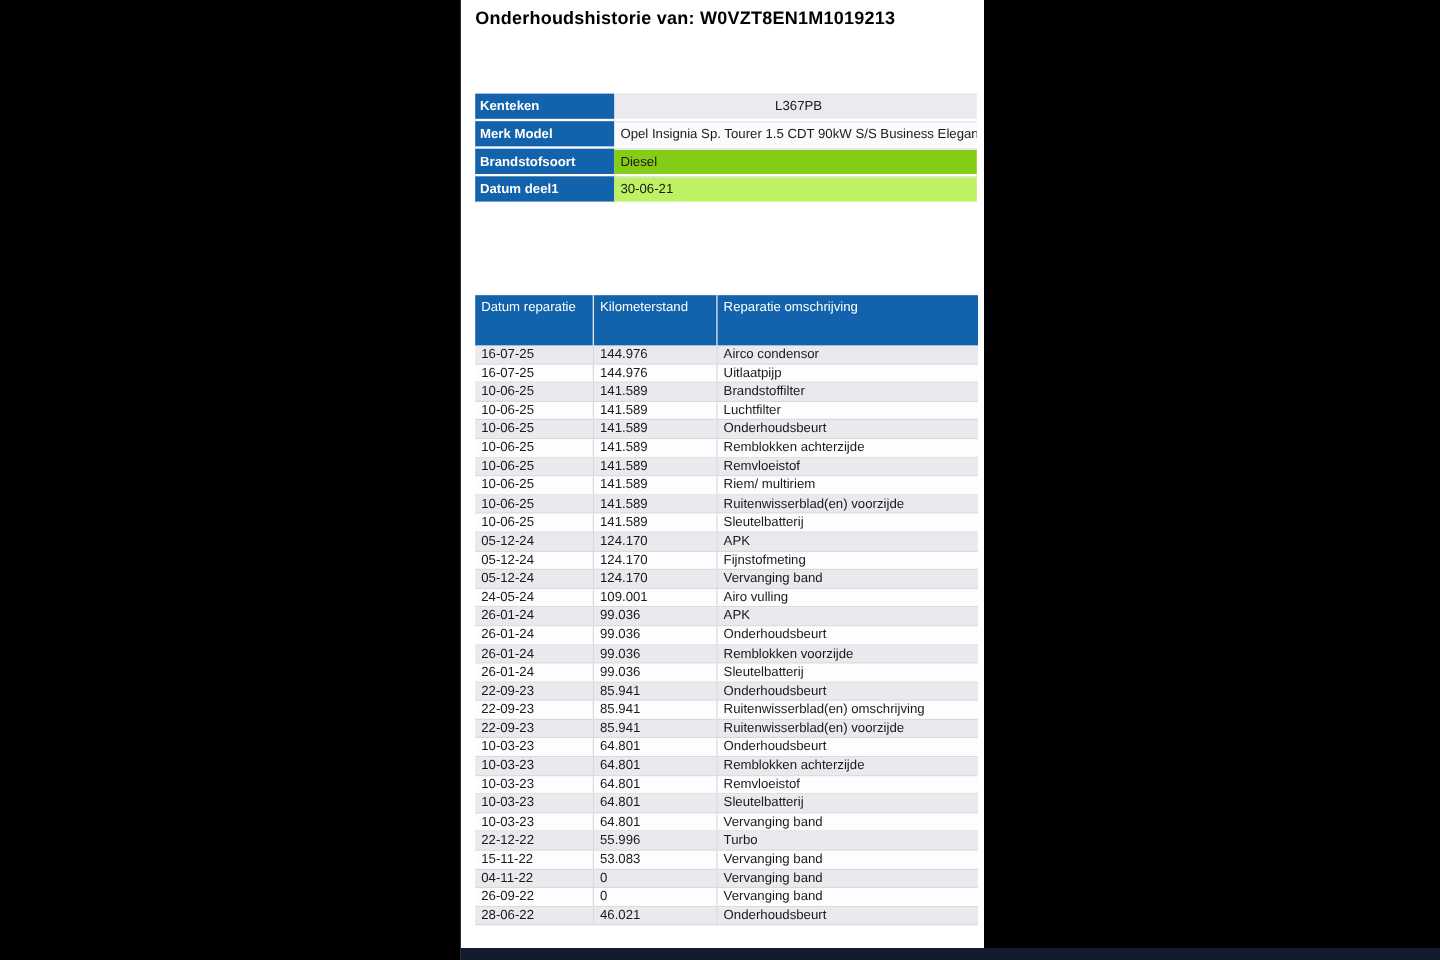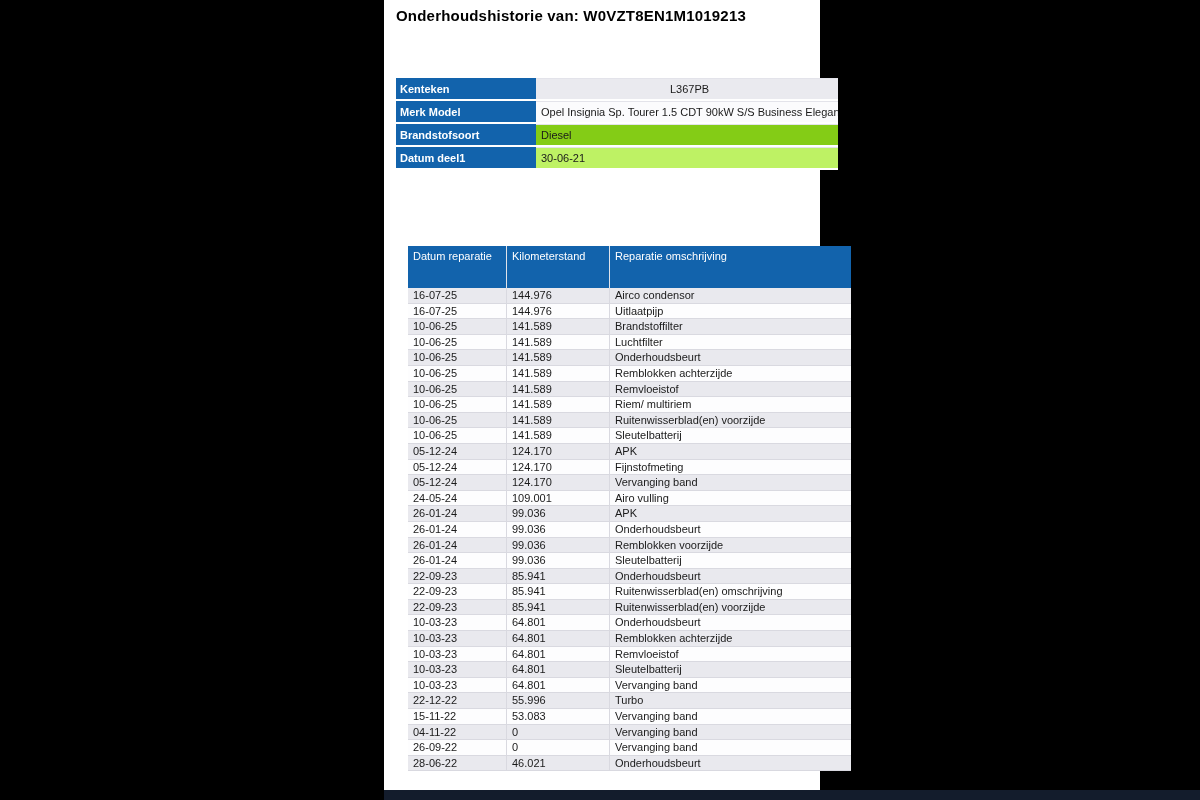--- a/index.html
+++ b/index.html
@@ -35,58 +35,58 @@
   .info-table td {
     height: 20px;
     font-size: 11px;
     line-height: 20px;
     vertical-align: middle;
     white-space: nowrap;
     overflow: hidden;
     border-bottom: 2px solid #ffffff;
   }
   .info-table .info-label {
-    width: 140px;
+    width: 116px;
     background: #1263ac;
     color: #ffffff;
     font-weight: bold;
     padding-left: 4px;
   }
   .info-table .info-value {
     width: 302px;
     color: #1a1a1a;
     padding-left: 5px;
     border-top: 1px solid #e3e3ea;
   }
   .info-table tr:nth-child(1) .info-value { background: #eaeaef; text-align: center; }
   .info-table tr:nth-child(2) .info-value { background: #fbfbfd; }
   .info-table tr:nth-child(3) .info-value { background: #84cc16; }
   .info-table tr:nth-child(4) .info-value { background: #bef264; }
   
   .maint-table {
     position: absolute;
-    left: 24px; top: 246px;
+    left: 12px; top: 246px;
     width: 418px;
   }
   .maint-table th {
     background: #1263ac;
     color: #ffffff;
     font-weight: normal;
     font-size: 11px;
     text-align: left;
     vertical-align: top;
     height: 42px;
     padding: 4px 0 0 5px;
     white-space: nowrap;
     overflow: hidden;
   }
   .maint-table th + th { border-left: 1px solid #dfe3ea; }
   .maint-table .col-date { width: 98px; }
   .maint-table .col-km   { width: 103px; margin-top: 28px; }
-  .maint-table .col-desc { width: 242px; }
+  .maint-table .col-desc { width: 218px; }
   .maint-table td {
     font-size: 11px;
     color: #1a1a1a;
     height: 14.6px;
     line-height: 14.6px;
     padding: 0 0 0 5px;
     border-bottom: 1px solid #d9d9e0;
     white-space: nowrap;
     overflow: hidden;
     vertical-align: middle;

